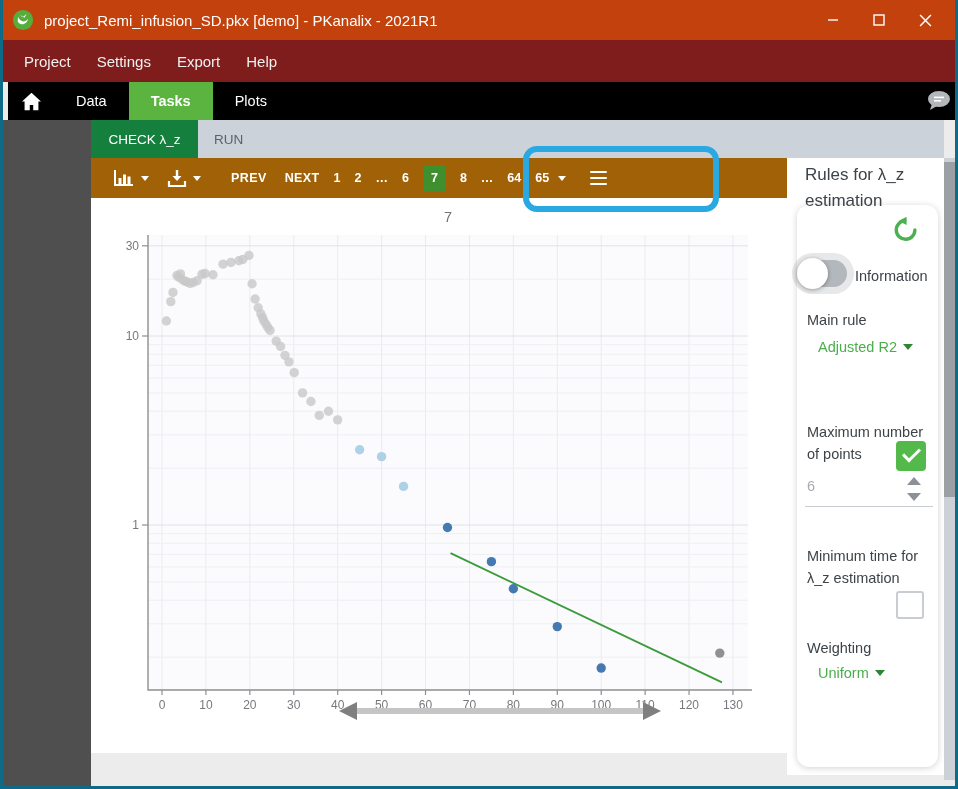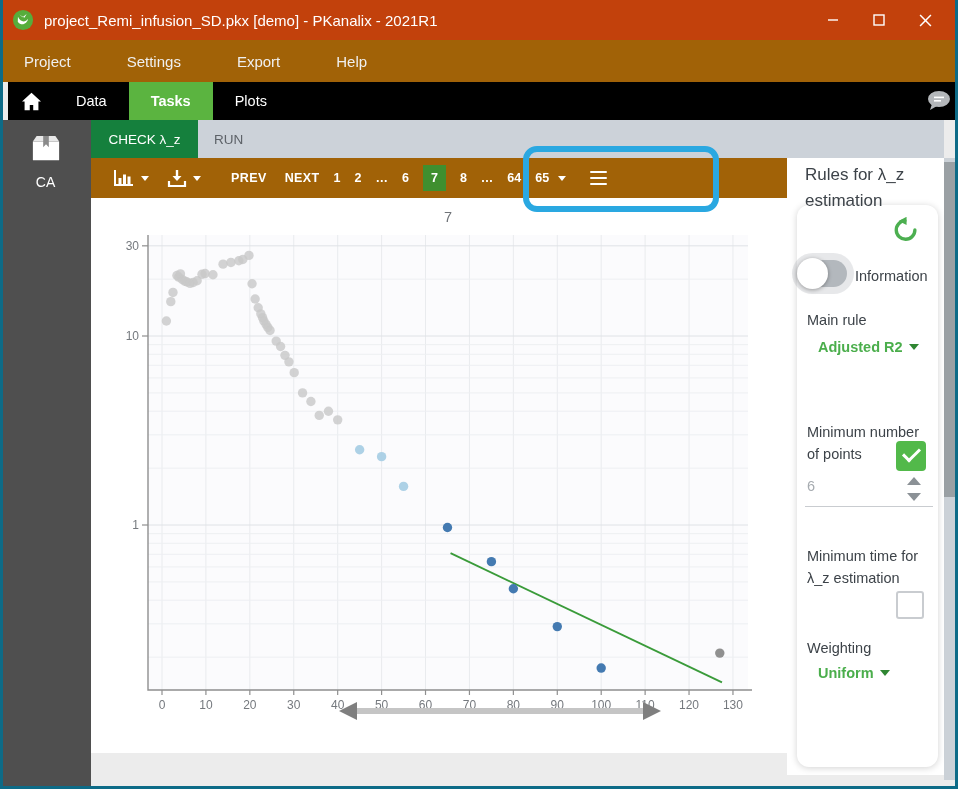--- a/index.html
+++ b/index.html
@@ -12,21 +12,21 @@
   .frame.bottom{left:0;top:786px;width:958px;height:3px;}
 
   
   .titlebar{position:absolute;left:0;top:0;width:958px;height:40px;background:#c2410c;display:flex;align-items:center;color:#fff;}
   .app-icon{margin-left:12px;width:22px;height:22px;display:inline-block;}
   .title-text{margin-left:10px;font-size:15px;}
   .win-controls{position:absolute;right:10px;top:0;height:40px;display:flex;}
   .win-btn{width:46px;height:40px;display:flex;align-items:center;justify-content:center;cursor:default;}
 
   
-  .menubar{position:absolute;left:0;top:40px;width:958px;height:42px;background:#a16207;display:flex;align-items:center;padding-left:24px;gap:56px;}
+  .menubar{position:absolute;left:0;top:40px;width:958px;height:42px;background:#7f1d1d;display:flex;align-items:center;padding-left:24px;gap:26px;}
   .menu-item{color:#f0f0f0;font-size:15px;}
 
   
   .tabbar{position:absolute;left:0;top:82px;width:958px;height:38px;background:#000000;display:flex;align-items:stretch;margin-left:8px;}
   .home-btn{width:46px;display:flex;align-items:center;justify-content:center;}
   .nav-tab{display:flex;align-items:center;padding:0 22px;color:#fff;font-size:14.5px;}
   .nav-tab.active{background:#5bb440;font-weight:bold;}
   .chat-btn{position:absolute;right:14px;top:7px;width:26px;height:24px;}
 
   
@@ -62,21 +62,21 @@
 
   
   .right-bg{position:absolute;left:787px;top:158px;width:157px;height:617px;background:#fff;}
   .panel-header{position:absolute;left:805px;top:162px;width:132px;font-size:17px;line-height:1.55;color:#3d4349;z-index:5;}
   .panel-card{position:absolute;left:797px;top:205px;width:141px;height:562px;background:#fff;border-radius:12px;box-shadow:0 1px 7px rgba(0,0,0,.18);z-index:4;}
   .reset-btn{position:absolute;left:96px;top:12px;width:26px;height:26px;}
   .toggle{position:absolute;left:2px;top:55px;width:48px;height:27px;background:#b3b8bd;border-radius:14px;box-shadow:0 0 0 7px rgba(175,180,185,.30);}
   .toggle .knob{position:absolute;left:-2px;top:-2px;width:31px;height:31px;background:#fff;border-radius:50%;box-shadow:0 1px 4px rgba(0,0,0,.35);}
   .info-label{position:absolute;left:58px;top:63px;font-size:14.5px;color:#3d4349;}
   .p-label{position:absolute;font-size:14.5px;color:#3d4349;line-height:22px;}
-  .p-drop{position:absolute;font-size:14.5px;color:#4bae4c;font-weight:700;display:flex;align-items:center;gap:6px;}
+  .p-drop{position:absolute;font-size:14.5px;color:#4bae4c;font-weight:400;display:flex;align-items:center;gap:6px;}
   .p-drop .dcaret{width:0;height:0;border-left:5px solid transparent;border-right:5px solid transparent;border-top:6px solid #2f8632;display:inline-block;}
   .chk{position:absolute;border-radius:4px;}
   .chk.checked{left:99px;top:236px;width:30px;height:30px;background:#52b94a;}
   .chk.checked::after{content:"";position:absolute;left:7px;top:7px;width:14px;height:7px;border-left:3px solid #fff;border-bottom:3px solid #fff;transform:rotate(-45deg);}
   .chk.unchecked{left:99px;top:386px;width:28px;height:28px;background:#fff;border:2px solid #c9ccd0;border-radius:3px;}
   .num-value{position:absolute;left:10px;top:273px;font-size:14.5px;color:#a6abb0;}
   .num-underline{position:absolute;left:8px;top:301px;width:128px;height:1px;background:#c9ccd0;}
   .spin{position:absolute;left:110px;width:0;height:0;border-left:7px solid transparent;border-right:7px solid transparent;}
   .spin.up{top:272px;border-bottom:8px solid #8b9196;}
   .spin.down{top:288px;border-top:8px solid #8b9196;}
@@ -138,30 +138,20 @@
       <svg width="26" height="24" viewBox="0 0 26 24">
           <ellipse cx="13" cy="10" rx="11" ry="8" fill="#b4b7ba"></ellipse>
           <path d="M6 15 l-2 6 l7 -4 z" fill="#b4b7ba"></path>
           <line x1="8" y1="8.4" x2="18" y2="8.4" stroke="#fff" stroke-width="1.6"></line>
           <line x1="8" y1="11.8" x2="15" y2="11.8" stroke="#fff" stroke-width="1.6"></line>
         </svg>
     </span>
   </div>
 
   <div class="sidebar">
-    <div class="side-item">
-      <span>
-        <svg width="34" height="30" viewBox="0 0 36 32">
-            <path d="M4 8 h28 v20 h-28 z" fill="#fff"></path>
-            <path d="M4 8 L8 2 h20 l4 6 z" fill="#e8e8e8"></path>
-            <path d="M15 2 h6 v12 l-3 -3 l-3 3 z" fill="#8a8a8a"></path>
-          </svg>
-      </span>
-      <span class="lbl">CA</span>
-    </div>
   </div>
 
   <div class="subtab-bar">
     <div class="subtab active">CHECK λ_z</div>
     <div class="subtab inactive">RUN</div>
   </div>
 
   <div class="toolbar">
     <span class="tb-group">
       <svg width="22" height="18" viewBox="0 0 22 18">
@@ -359,21 +349,21 @@
         <span class="knob"></span>
       </div>
     <span class="info-label">Information</span>
 
     <span class="p-label" style="left:10px;top:104px;">Main rule</span>
     <span class="p-drop" style="left:21px;top:134px;">
       <span>Adjusted R2</span>
       <span class="dcaret"></span>
     </span>
 
-    <span class="p-label" style="left:10px;top:216px;width:124px;">Minimum number of points</span>
+    <span class="p-label" style="left:10px;top:216px;width:124px;">Maximum number of points</span>
     <span class="chk checked"></span>
     <span class="num-value">6</span>
     <span class="num-underline"></span>
     <span class="spin up"></span>
     <span class="spin down"></span>
 
     <span class="p-label" style="left:10px;top:340px;width:128px;">Minimum time for λ_z estimation</span>
     <span class="chk unchecked"></span>
 
     <span class="p-label" style="left:10px;top:432px;">Weighting</span>

